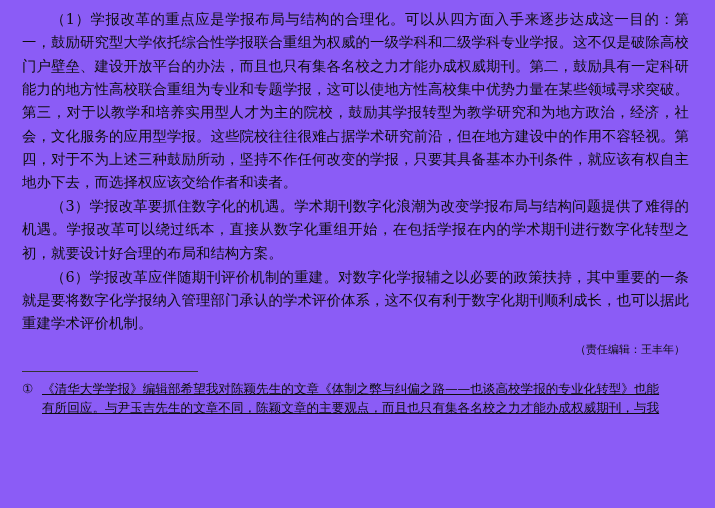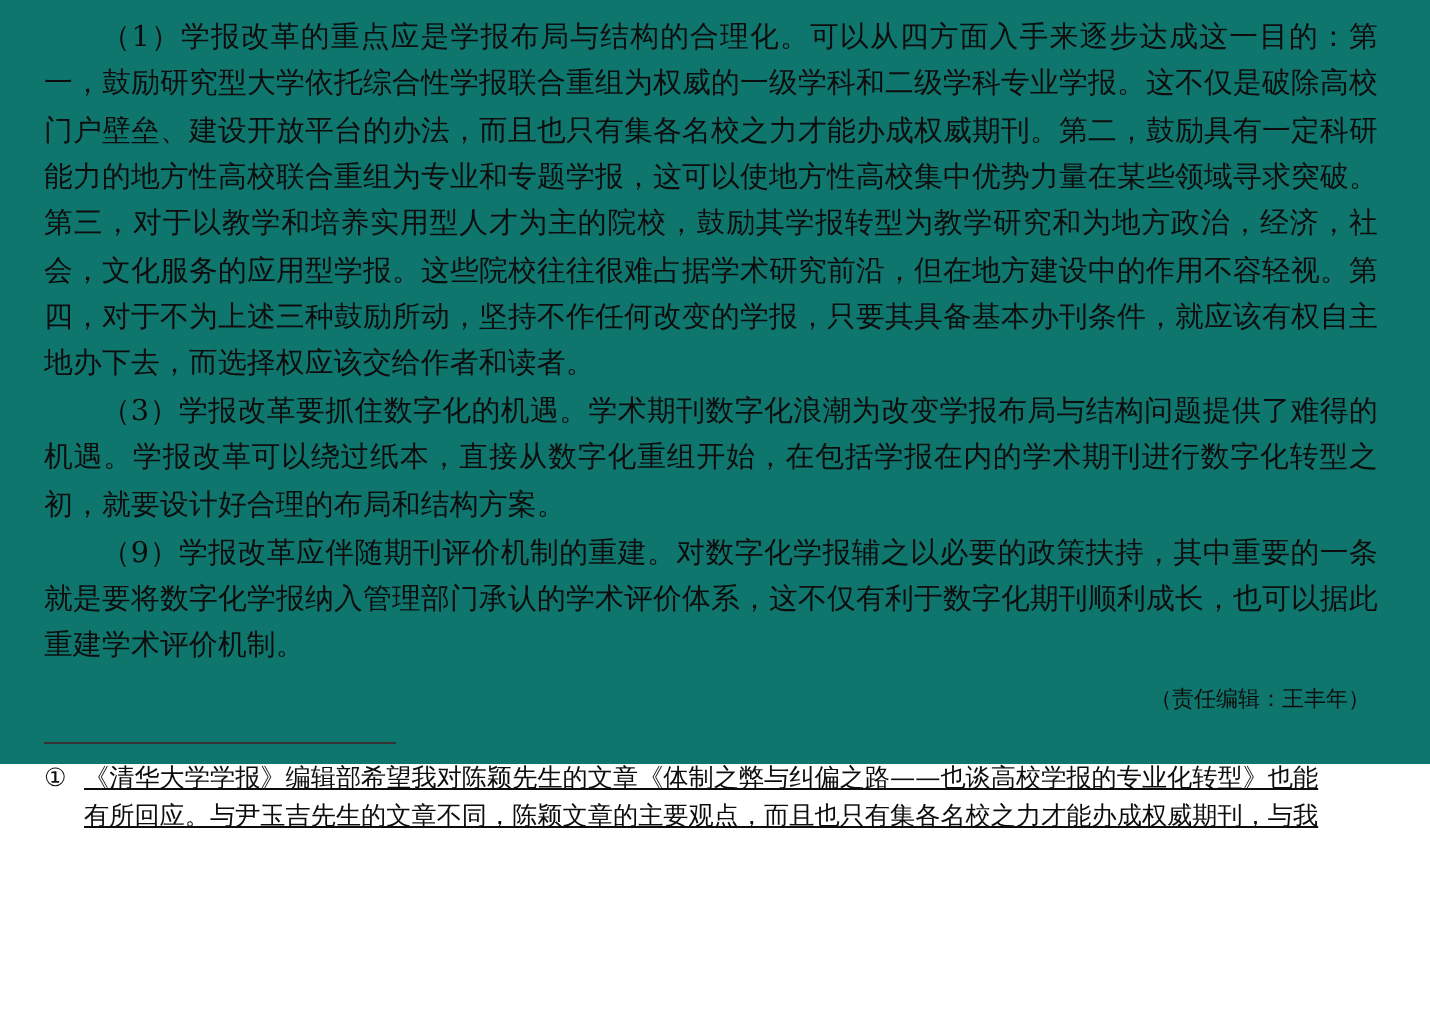--- a/index.html
+++ b/index.html
@@ -10,24 +10,24 @@
   body {
     width: 715px;
     height: 508px;
     overflow: hidden;
     font-family: "DejaVu Serif", "Liberation Serif", serif;
     color: #0d0d0d;
   }
   .page {
     position: relative;
     width: 715px;
-    height: 382px;
+    height: 508px;
     box-sizing: border-box;
     padding: 8px 26px 0 22px;
-    background: #0f766e;
+    background: #8b5cf6;
   }
   .body-text {
     font-size: 14.4px;
     line-height: 1.62;
     text-align: justify;
     text-justify: inter-ideograph;
     letter-spacing: 0.1px;
   }
   .para {
     margin: 0 0 0.5px 0;
@@ -71,21 +71,21 @@
   }
 </style>
 </head>
 <body>
 
 <div class="page">
 
   <div class="body-text">
     <p class="para">（1）学报改革的重点应是学报布局与结构的合理化。可以从四方面入手来逐步达成这一目的：第一，鼓励研究型大学依托综合性学报联合重组为权威的一级学科和二级学科专业学报。这不仅是破除高校门户壁垒、建设开放平台的办法，而且也只有集各名校之力才能办成权威期刊。第二，鼓励具有一定科研能力的地方性高校联合重组为专业和专题学报，这可以使地方性高校集中优势力量在某些领域寻求突破。第三，对于以教学和培养实用型人才为主的院校，鼓励其学报转型为教学研究和为地方政治，经济，社会，文化服务的应用型学报。这些院校往往很难占据学术研究前沿，但在地方建设中的作用不容轻视。第四，对于不为上述三种鼓励所动，坚持不作任何改变的学报，只要其具备基本办刊条件，就应该有权自主地办下去，而选择权应该交给作者和读者。</p>
     <p class="para">（3）学报改革要抓住数字化的机遇。学术期刊数字化浪潮为改变学报布局与结构问题提供了难得的机遇。学报改革可以绕过纸本，直接从数字化重组开始，在包括学报在内的学术期刊进行数字化转型之初，就要设计好合理的布局和结构方案。</p>
-    <p class="para">（9）学报改革应伴随期刊评价机制的重建。对数字化学报辅之以必要的政策扶持，其中重要的一条就是要将数字化学报纳入管理部门承认的学术评价体系，这不仅有利于数字化期刊顺利成长，也可以据此重建学术评价机制。</p>
+    <p class="para">（6）学报改革应伴随期刊评价机制的重建。对数字化学报辅之以必要的政策扶持，其中重要的一条就是要将数字化学报纳入管理部门承认的学术评价体系，这不仅有利于数字化期刊顺利成长，也可以据此重建学术评价机制。</p>
   </div>
 
   <div class="sign">（责任编辑：王丰年）</div>
 
   <div class="rule"></div>
 
   <div class="footnote">
     <span class="footnote-marker">①</span>
     <div class="footnote-body">
       <p>《清华大学学报》编辑部希望我对陈颖先生的文章《体制之弊与纠偏之路——也谈高校学报的专业化转型》也能</p>

